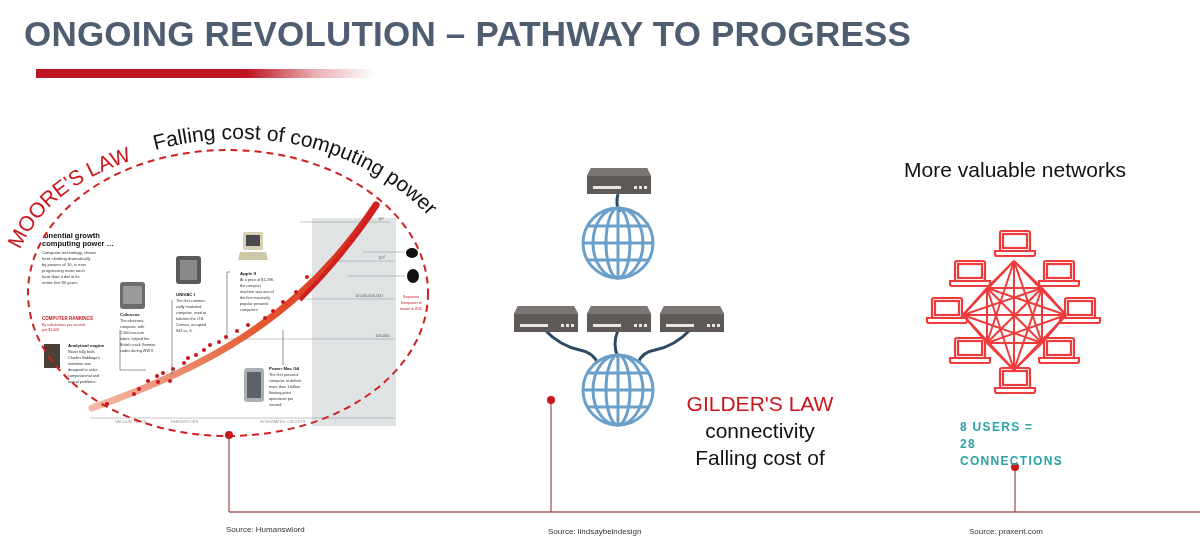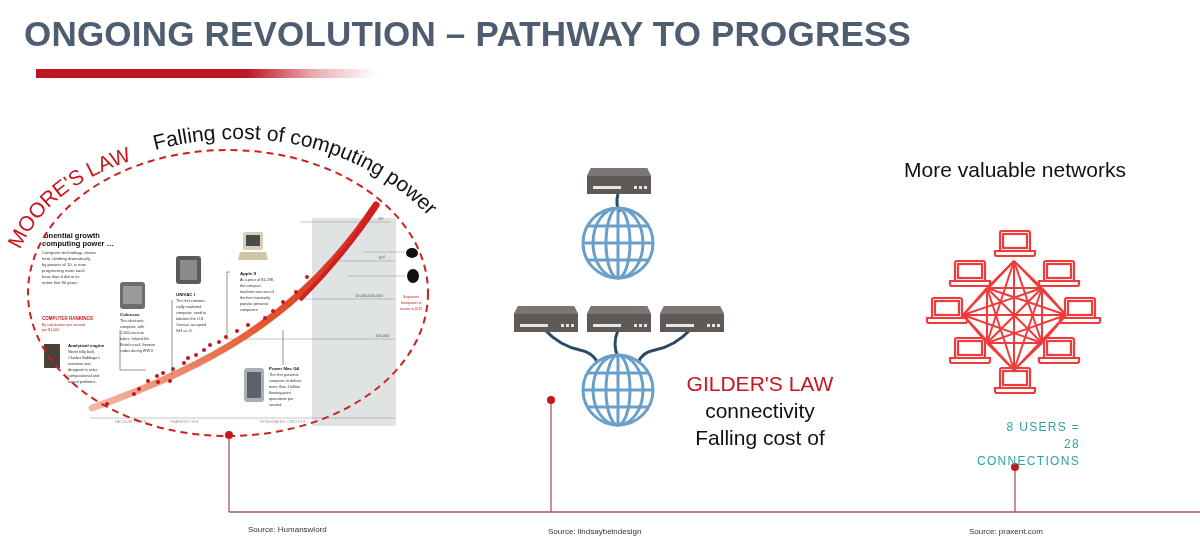--- a/index.html
+++ b/index.html
@@ -4,23 +4,23 @@
 <style>
   html, body { margin:0; padding:0; background:#ffffff; }
   body { width:1200px; height:542px; position:relative; overflow:hidden; font-family:"Liberation Sans", sans-serif; }
   .title { position:absolute; left:24px; top:14px; font-size:35px; font-weight:bold; color:#4e5d70; letter-spacing:0.2px; white-space:nowrap; }
   .title-bar { position:absolute; left:36px; top:69px; width:340px; height:9px;
     background:linear-gradient(to right, #be1622 0%, #be1622 62%, rgba(190,22,34,0.35) 82%, rgba(255,255,255,0) 100%); }
   svg { position:absolute; left:0; top:0; }
   .lbl { position:absolute; text-align:center; white-space:nowrap; }
   .red { color:#c8161d; }
   .blk { color:#111; }
-  .gilder { left:650px; top:370px; width:220px; font-size:21px; line-height:27px; }
+  .gilder { left:650px; top:390px; width:220px; font-size:21px; line-height:27px; }
   .metcalfe { left:880px; top:156px; width:270px; font-size:21px; line-height:28px; }
-  .teal { position:absolute; left:960px; top:419px; width:120px; text-align:right; color:#2ba3a7; font-weight:normal; font-size:12px; letter-spacing:1.3px; line-height:17px; }
+  .teal { position:absolute; left:960px; top:419px; width:120px; text-align:left; color:#2ba3a7; font-weight:bold; font-size:12px; letter-spacing:1.3px; line-height:17px; }
   .src { position:absolute; font-size:8px; color:#333; white-space:nowrap; }
   .tiny { font-family:"Liberation Sans", sans-serif; }
 </style>
 </head>
 <body>
 
 <div class="title">ONGOING REVOLUTION – PATHWAY TO PROGRESS</div>
 <div class="title-bar"></div>
 
 <svg width="1200" height="542" viewBox="0 0 1200 542">
@@ -288,15 +288,15 @@
 
 <div class="lbl metcalfe">
   <div class="blk">More valuable networks</div>
 </div>
 
 <div class="teal">
   <div>8 USERS =</div>
   <div>28 CONNECTIONS</div>
 </div>
 
-<div class="src" style="left:248px; top:525px;">Source: Humanswlord</div>
+<div class="src" style="left:226px; top:525px;">Source: Humanswlord</div>
 <div class="src" style="left:548px; top:527px;">Source: lindsaybeindesign</div>
 <div class="src" style="left:969px; top:527px;">Source: praxent.com</div>
 
 </body></html>

